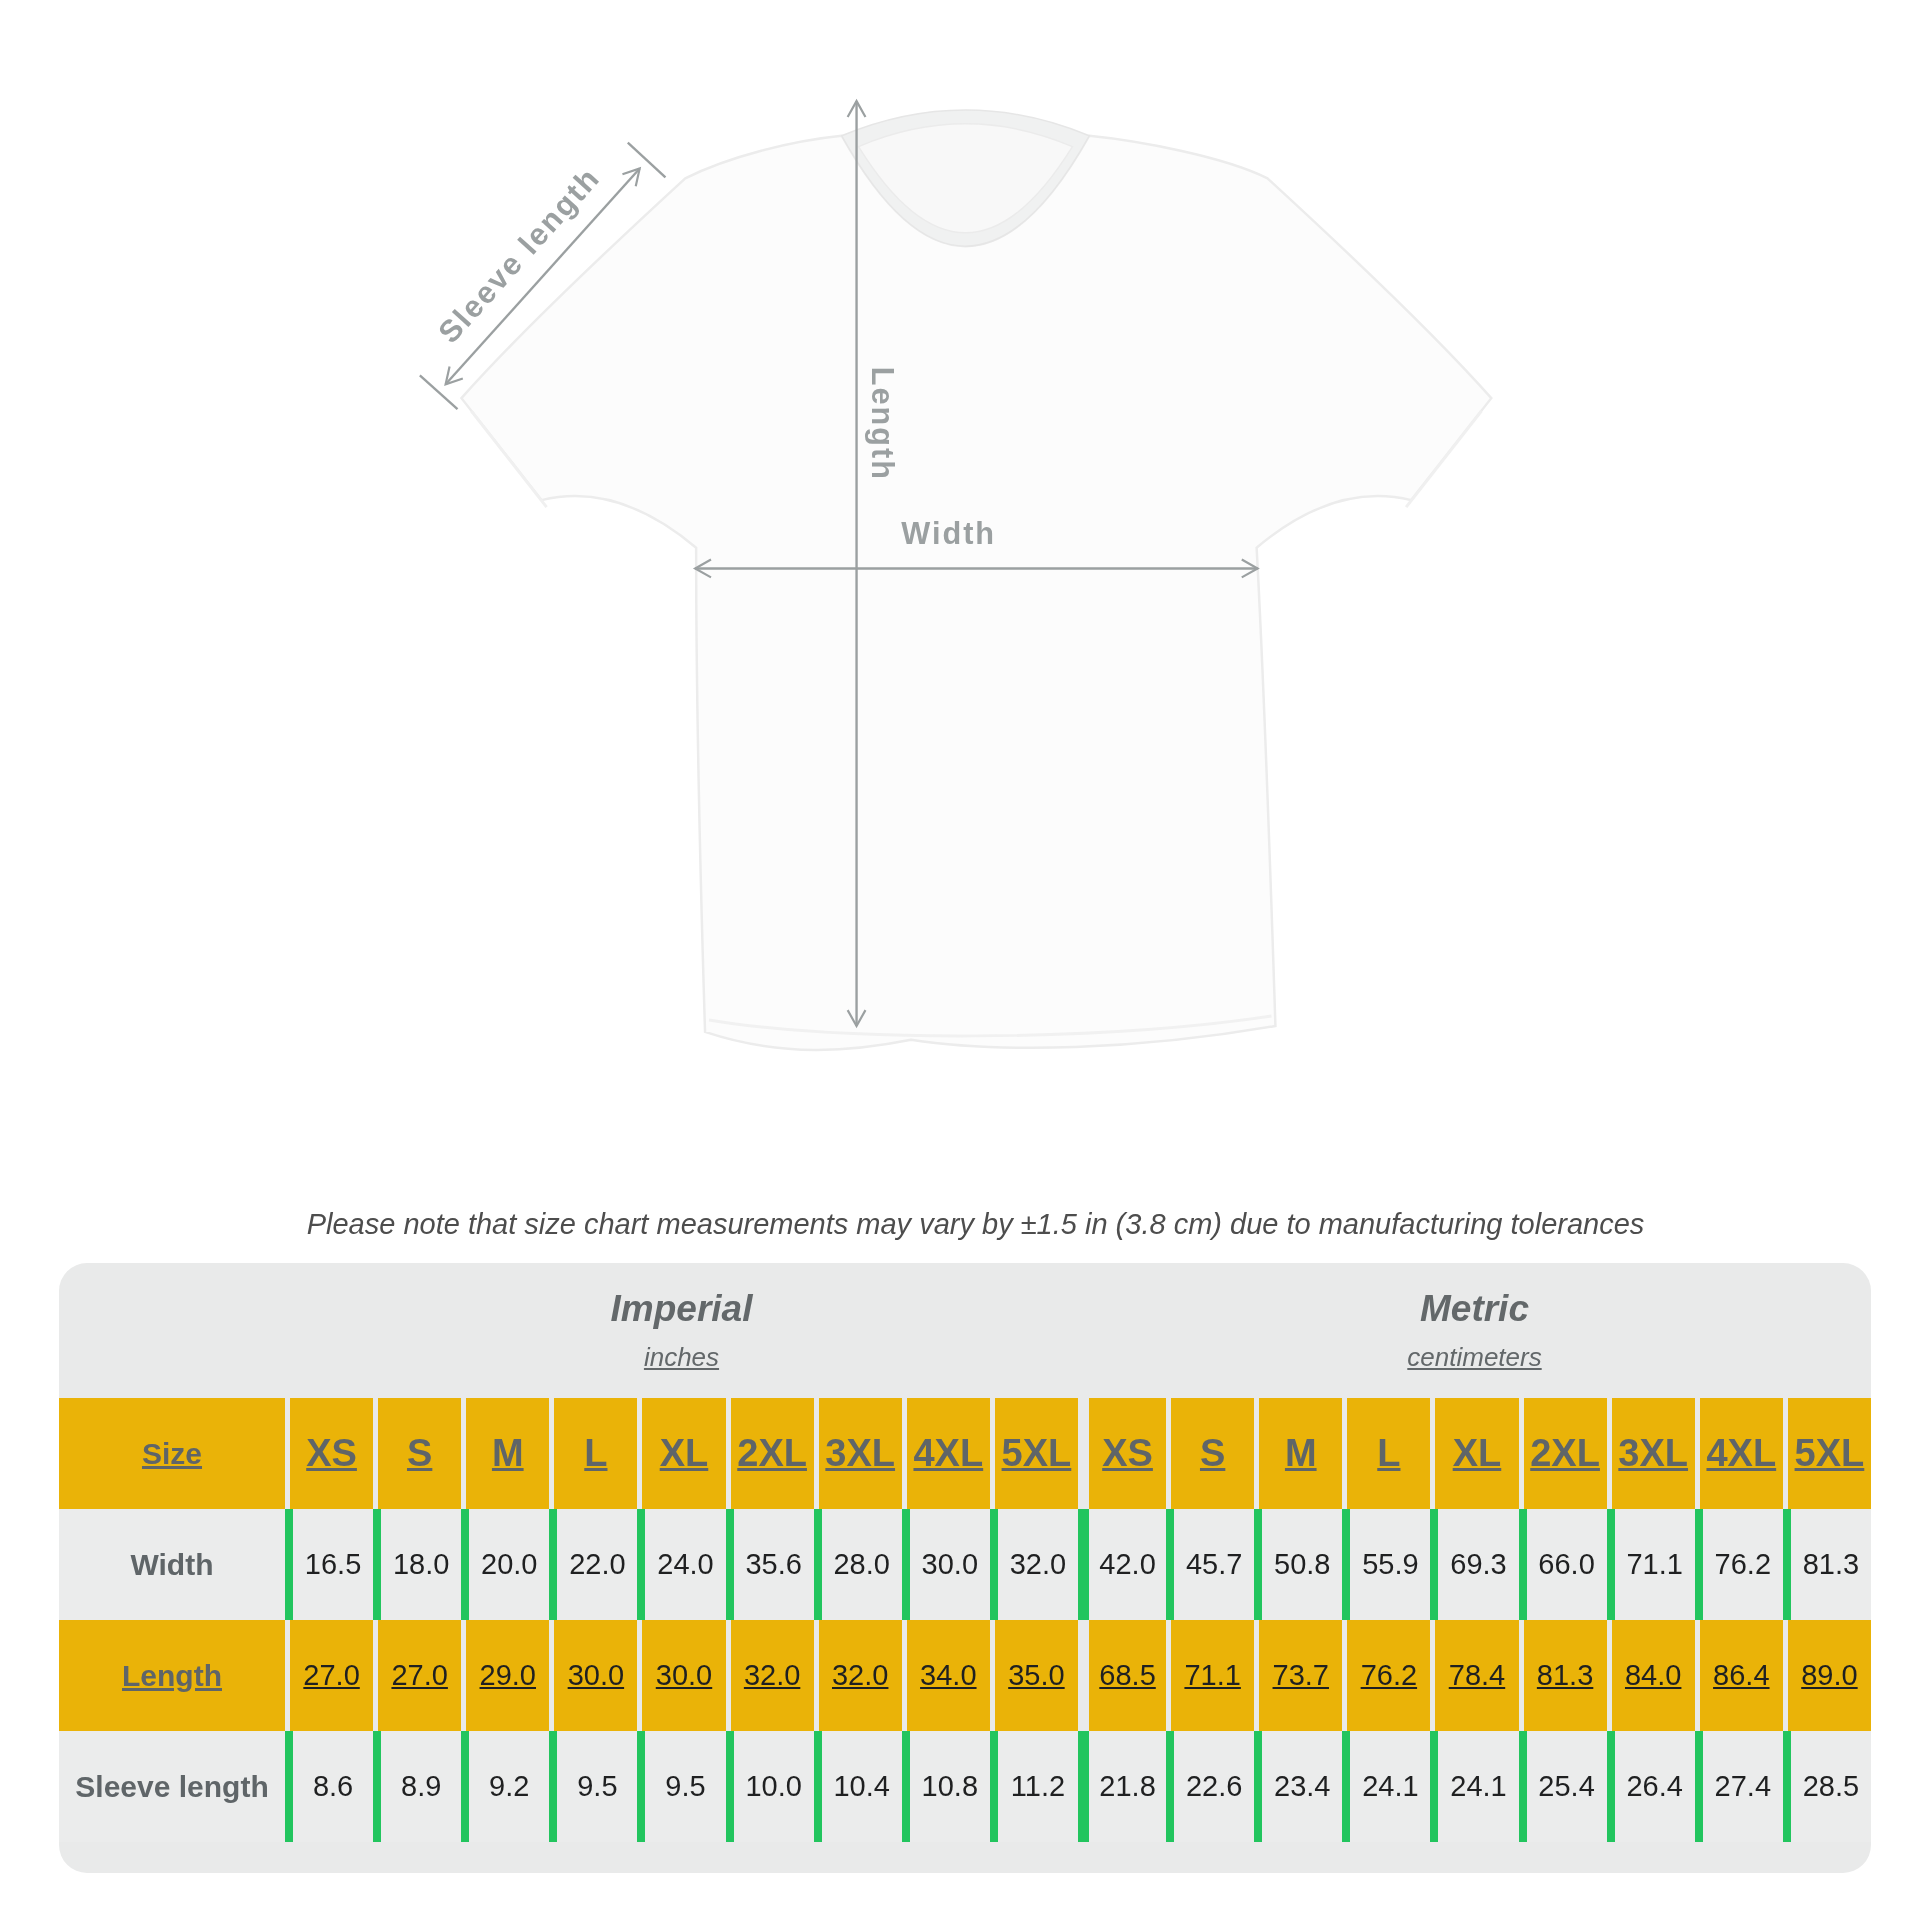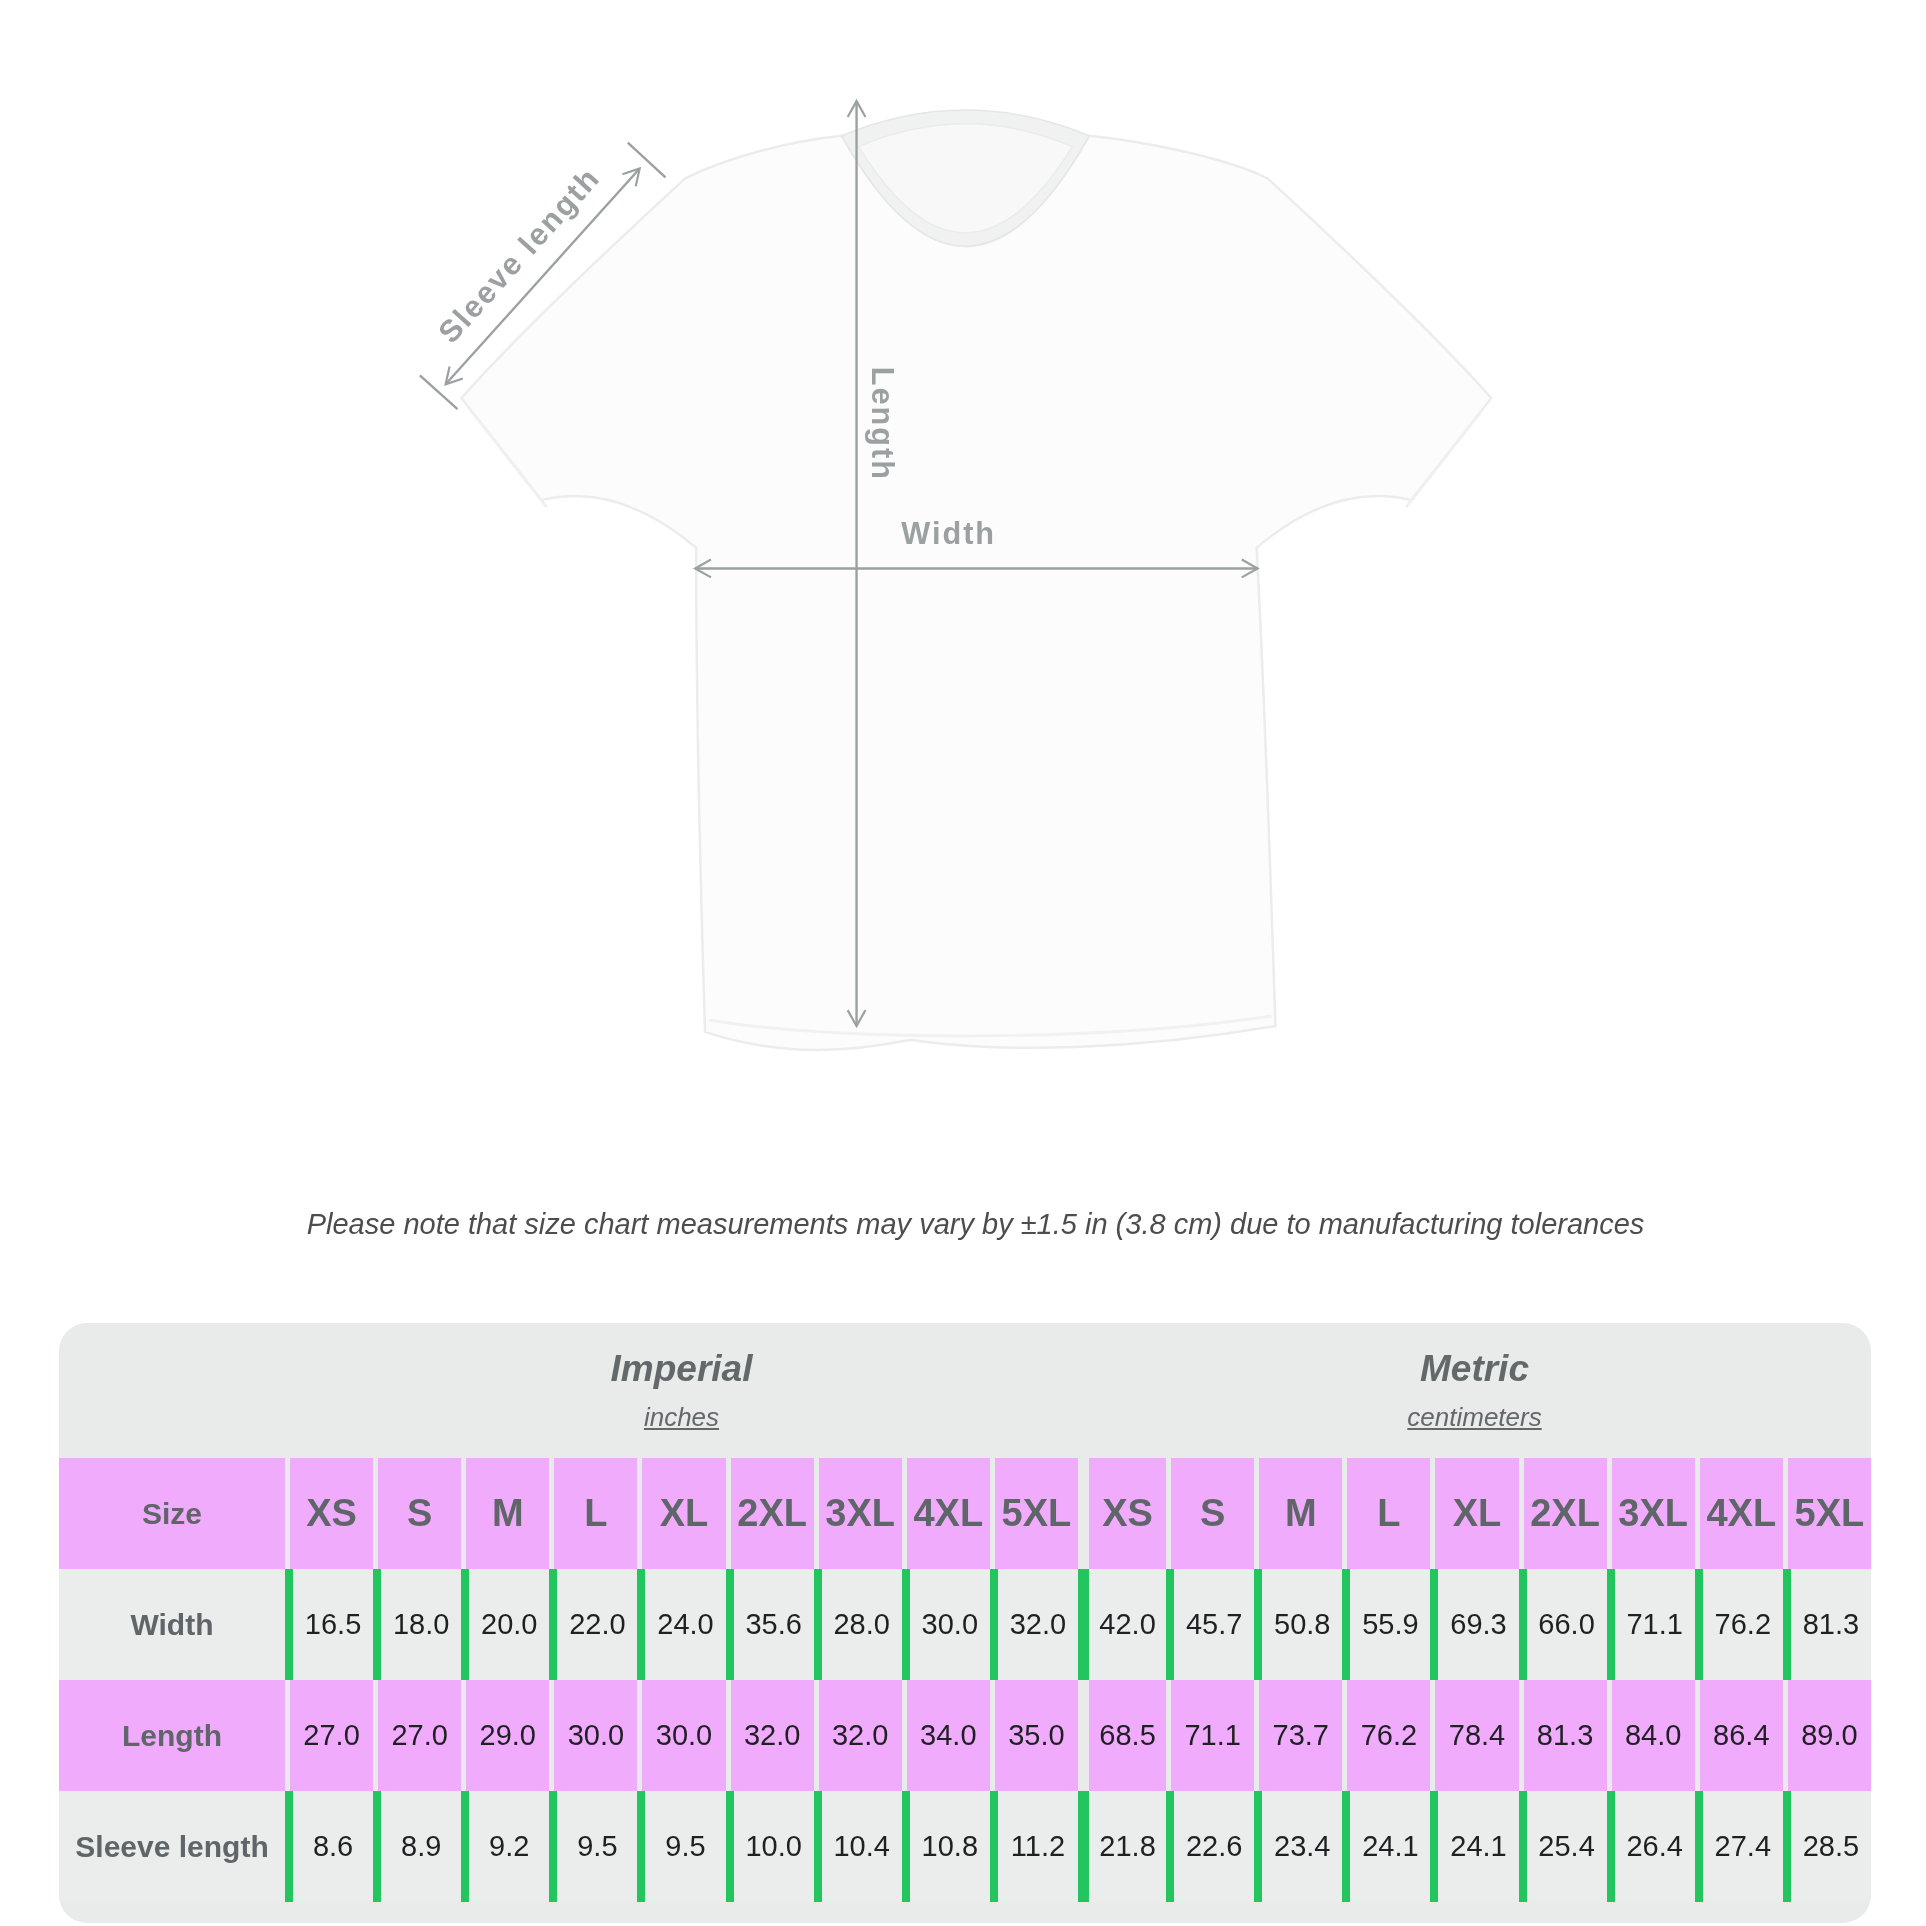--- a/index.html
+++ b/index.html
@@ -23,41 +23,41 @@
     letter-spacing:0.5px;
   }
   .page-subtitle {
     position:absolute; left:12px; top:1208px; width:100%;
     text-align:center;
     font-size:29px; font-style:italic; color:#4d4d4d;
   }
 
   
   .tbl-wrap {
-    position:absolute; left:59px; top:1323px;
+    position:absolute; left:59px; top:1263px;
     width:1812px; height:578px;
     background:#e9eaea;
     border-radius:28px;
     overflow:hidden;
-    padding-bottom:22px;
+    padding-bottom:32px;
   }
   table.size-table {
     width:100%; height:100%;
     border-collapse:separate; border-spacing:0;
     table-layout:fixed;
   }
   col.c-label { width:226px; }
   td { text-align:center; vertical-align:middle; padding:0; }
 
   tr.r-units td  { height:135px; }
   tr.r-sizes td  { height:111px; }
   tr.r-data td   { height:111px; }
 
   
-  tr.rw td { background:#f0abfc; border-left:5px solid #e9eaea; }
+  tr.rw td { background:#eab308; border-left:5px solid #e9eaea;text-decoration:underline; }
   tr.rw td:first-child { border-left:none; }
   
   tr.rg td { background:#ebecec; border-left:8px solid #22c55e; }
   tr.rg td:first-child { border-left:none; }
   
   td.gs { border-left-width:11px !important; }
 
   .unit-name { font-size:37px; font-weight:bold; font-style:italic; color:#63686a; }
   .unit-sub  { font-size:26px; font-style:italic; color:#63686a; margin-top:12px;text-decoration:underline; }
 

